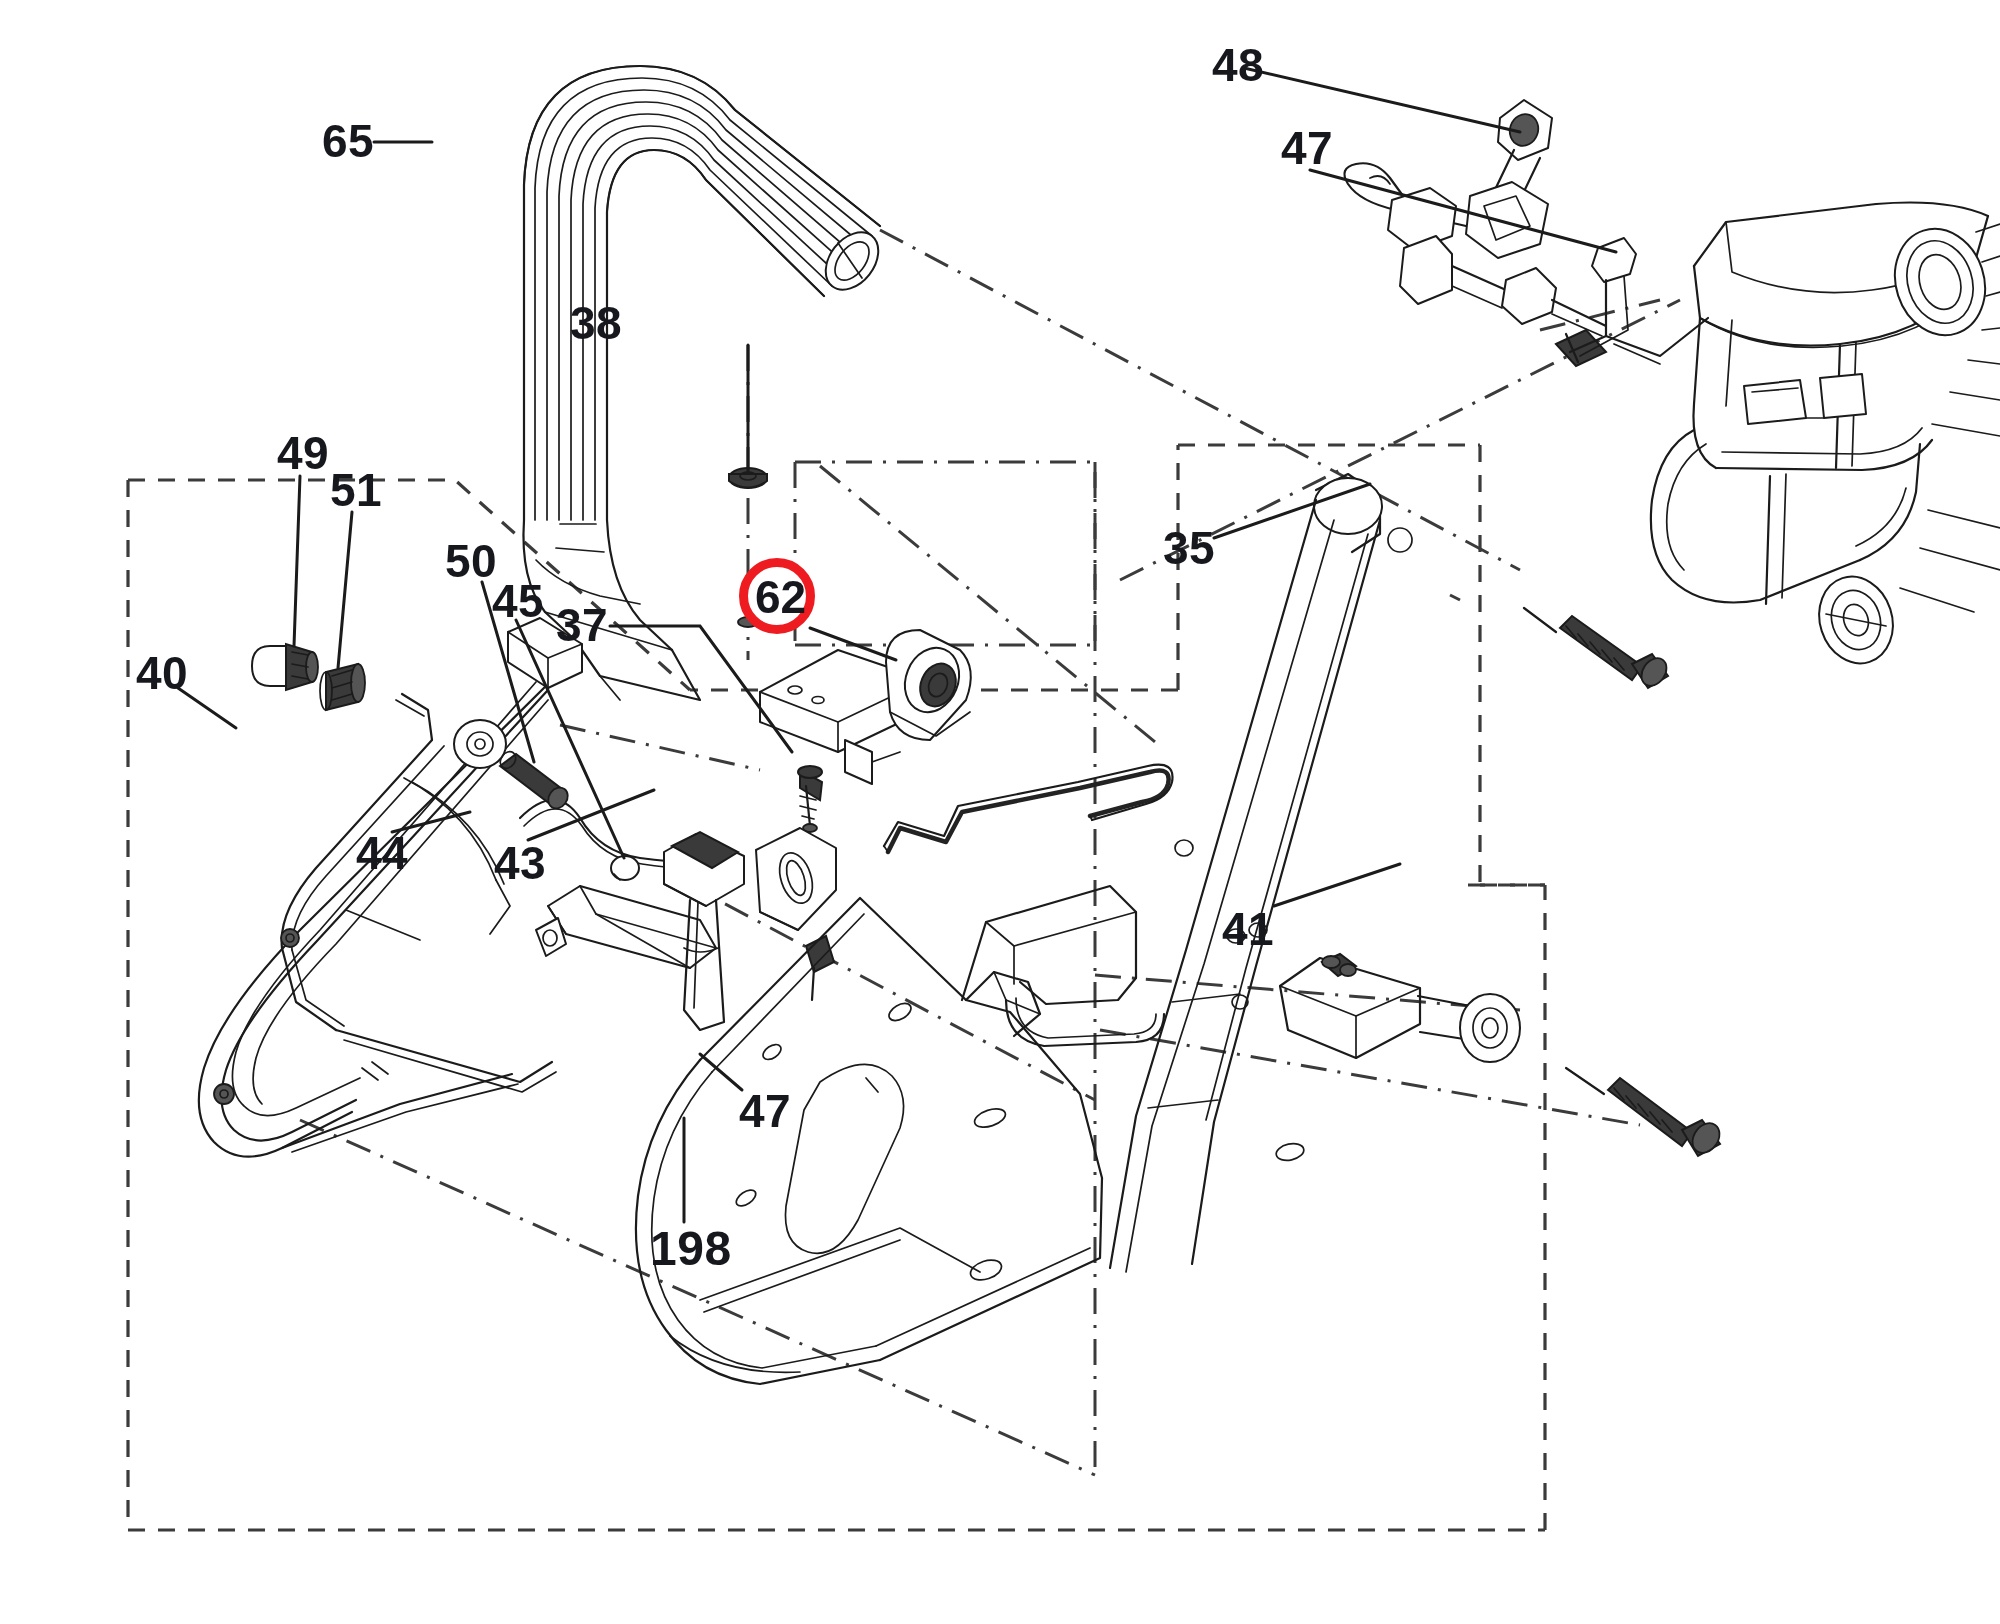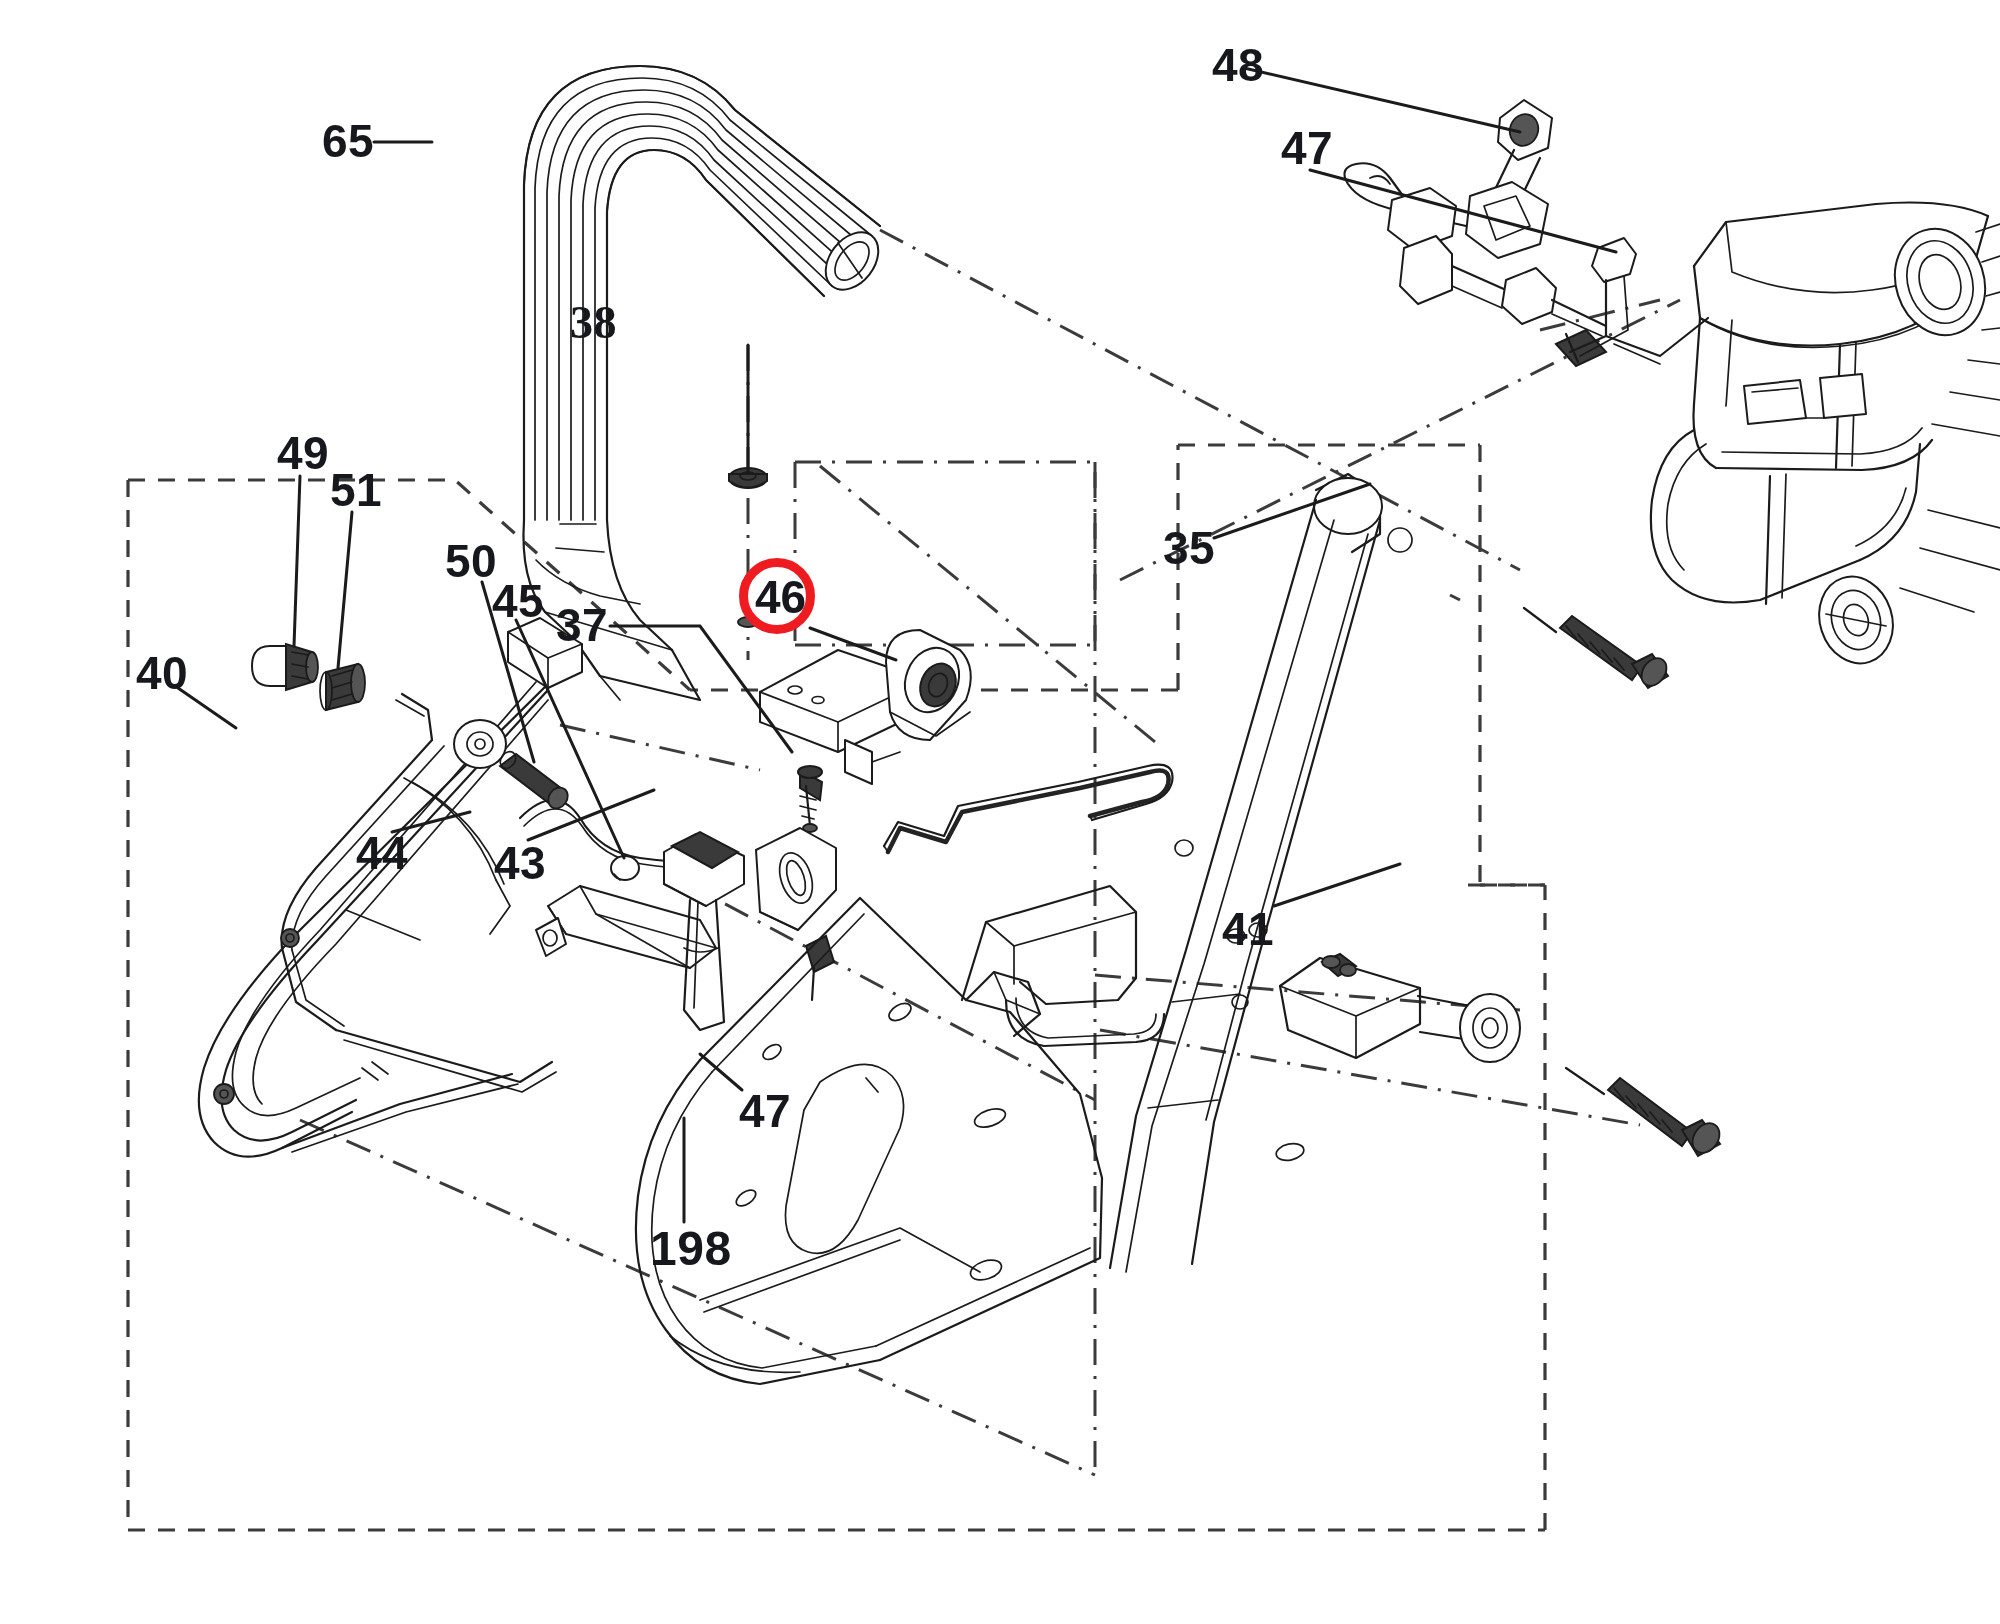--- a/index.html
+++ b/index.html
@@ -438,30 +438,30 @@
       <path class="lead" d="M1274 906 L1400 864"></path>
       <path class="lead" d="M742 1090 L700 1054"></path>
       <path class="lead" d="M684 1222 L684 1118"></path>
       <path class="lead" d="M810 628 L896 660"></path>
     </g>
   </svg>
 
   <span class="callout-num" style="left:322px;top:118px;">65</span>
   <span class="callout-num" style="left:1212px;top:22px;margin-top:20px;">48</span>
   <span class="callout-num" style="left:1281px;top:125px;">47</span>
-  <span class="callout-num" style="left:570px;top:300px;font-family:Liberation Serif, serif;">38</span>
+  <span class="callout-num" style="left:570px;top:300px;">38</span>
   <span class="callout-num" style="left:277px;top:430px;">49</span>
   <span class="callout-num" style="left:330px;top:467px;">51</span>
   <span class="callout-num" style="left:445px;top:538px;">50</span>
   <span class="callout-num" style="left:492px;top:578px;">45</span>
   <span class="callout-num" style="left:556px;top:602px;">37</span>
   <span class="callout-num" style="left:1163px;top:525px;">35</span>
   <span class="callout-num" style="left:136px;top:650px;">40</span>
   <span class="callout-num" style="left:356px;top:830px;">44</span>
   <span class="callout-num" style="left:494px;top:840px;">43</span>
   <span class="callout-num" style="left:1222px;top:906px;">41</span>
   <span class="callout-num" style="left:739px;top:1088px;">47</span>
   <span class="callout-num big" style="left:650px;top:1225px;">198</span>
 
   <div class="hl-ring" style="left:739px;top:558px;width:76px;height:76px;"></div>
-  <span class="hl-num" style="left:755px;top:574px;">46</span>
+  <span class="hl-num" style="left:755px;top:574px;">62</span>
 
 </div>
 
 </body></html>

